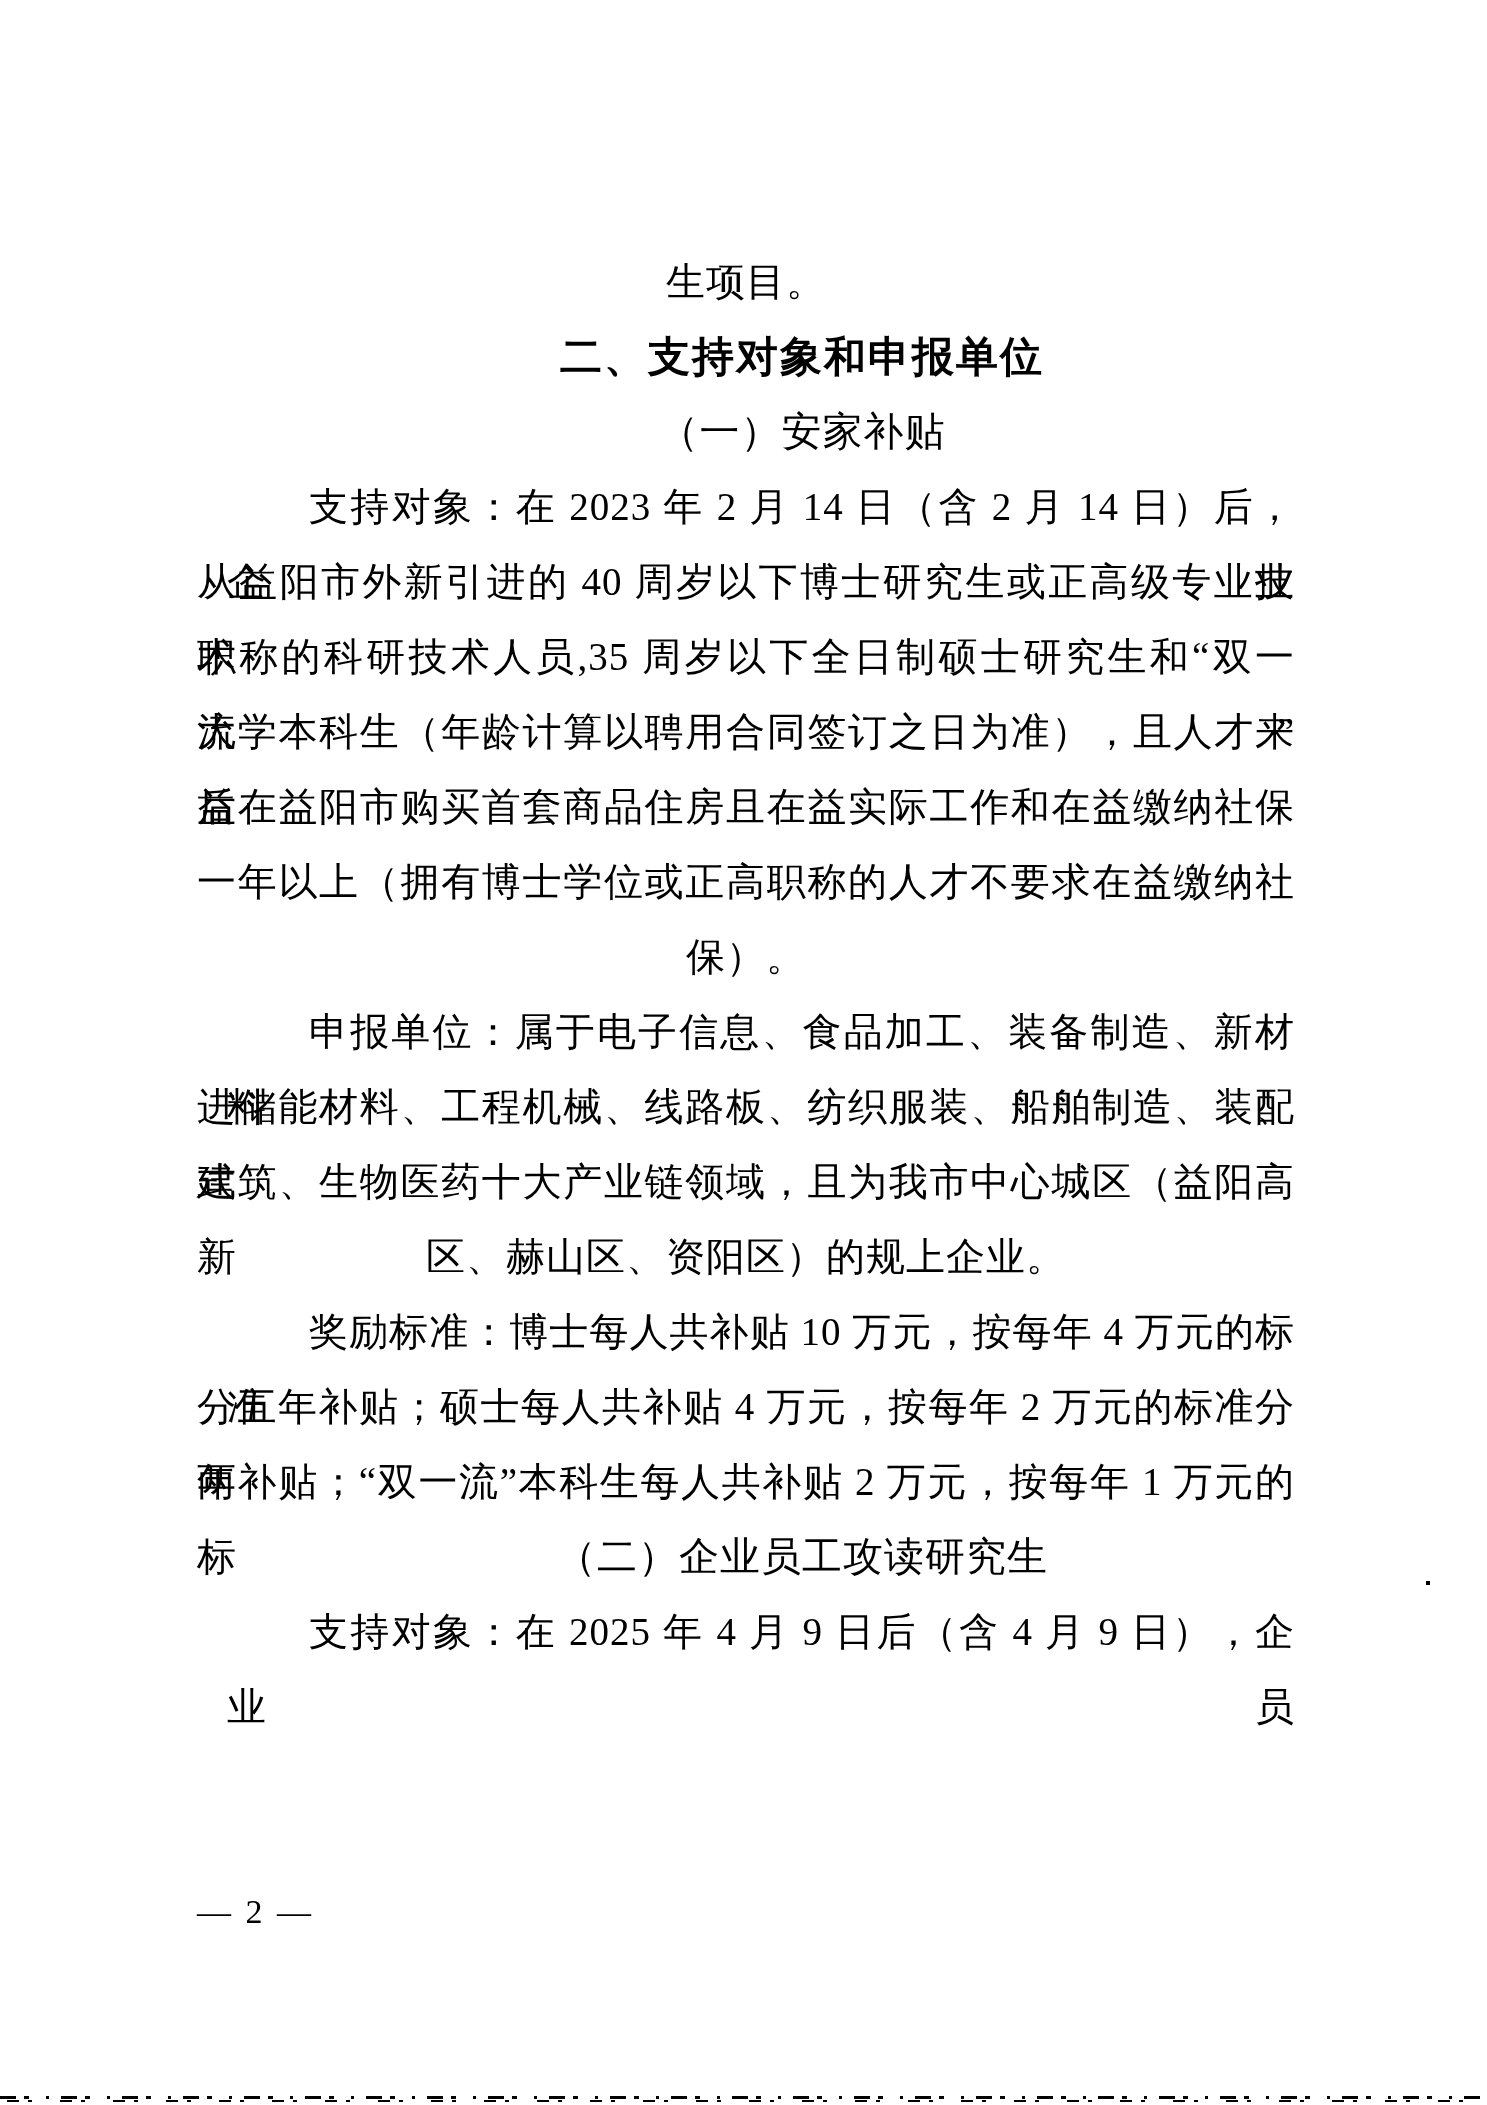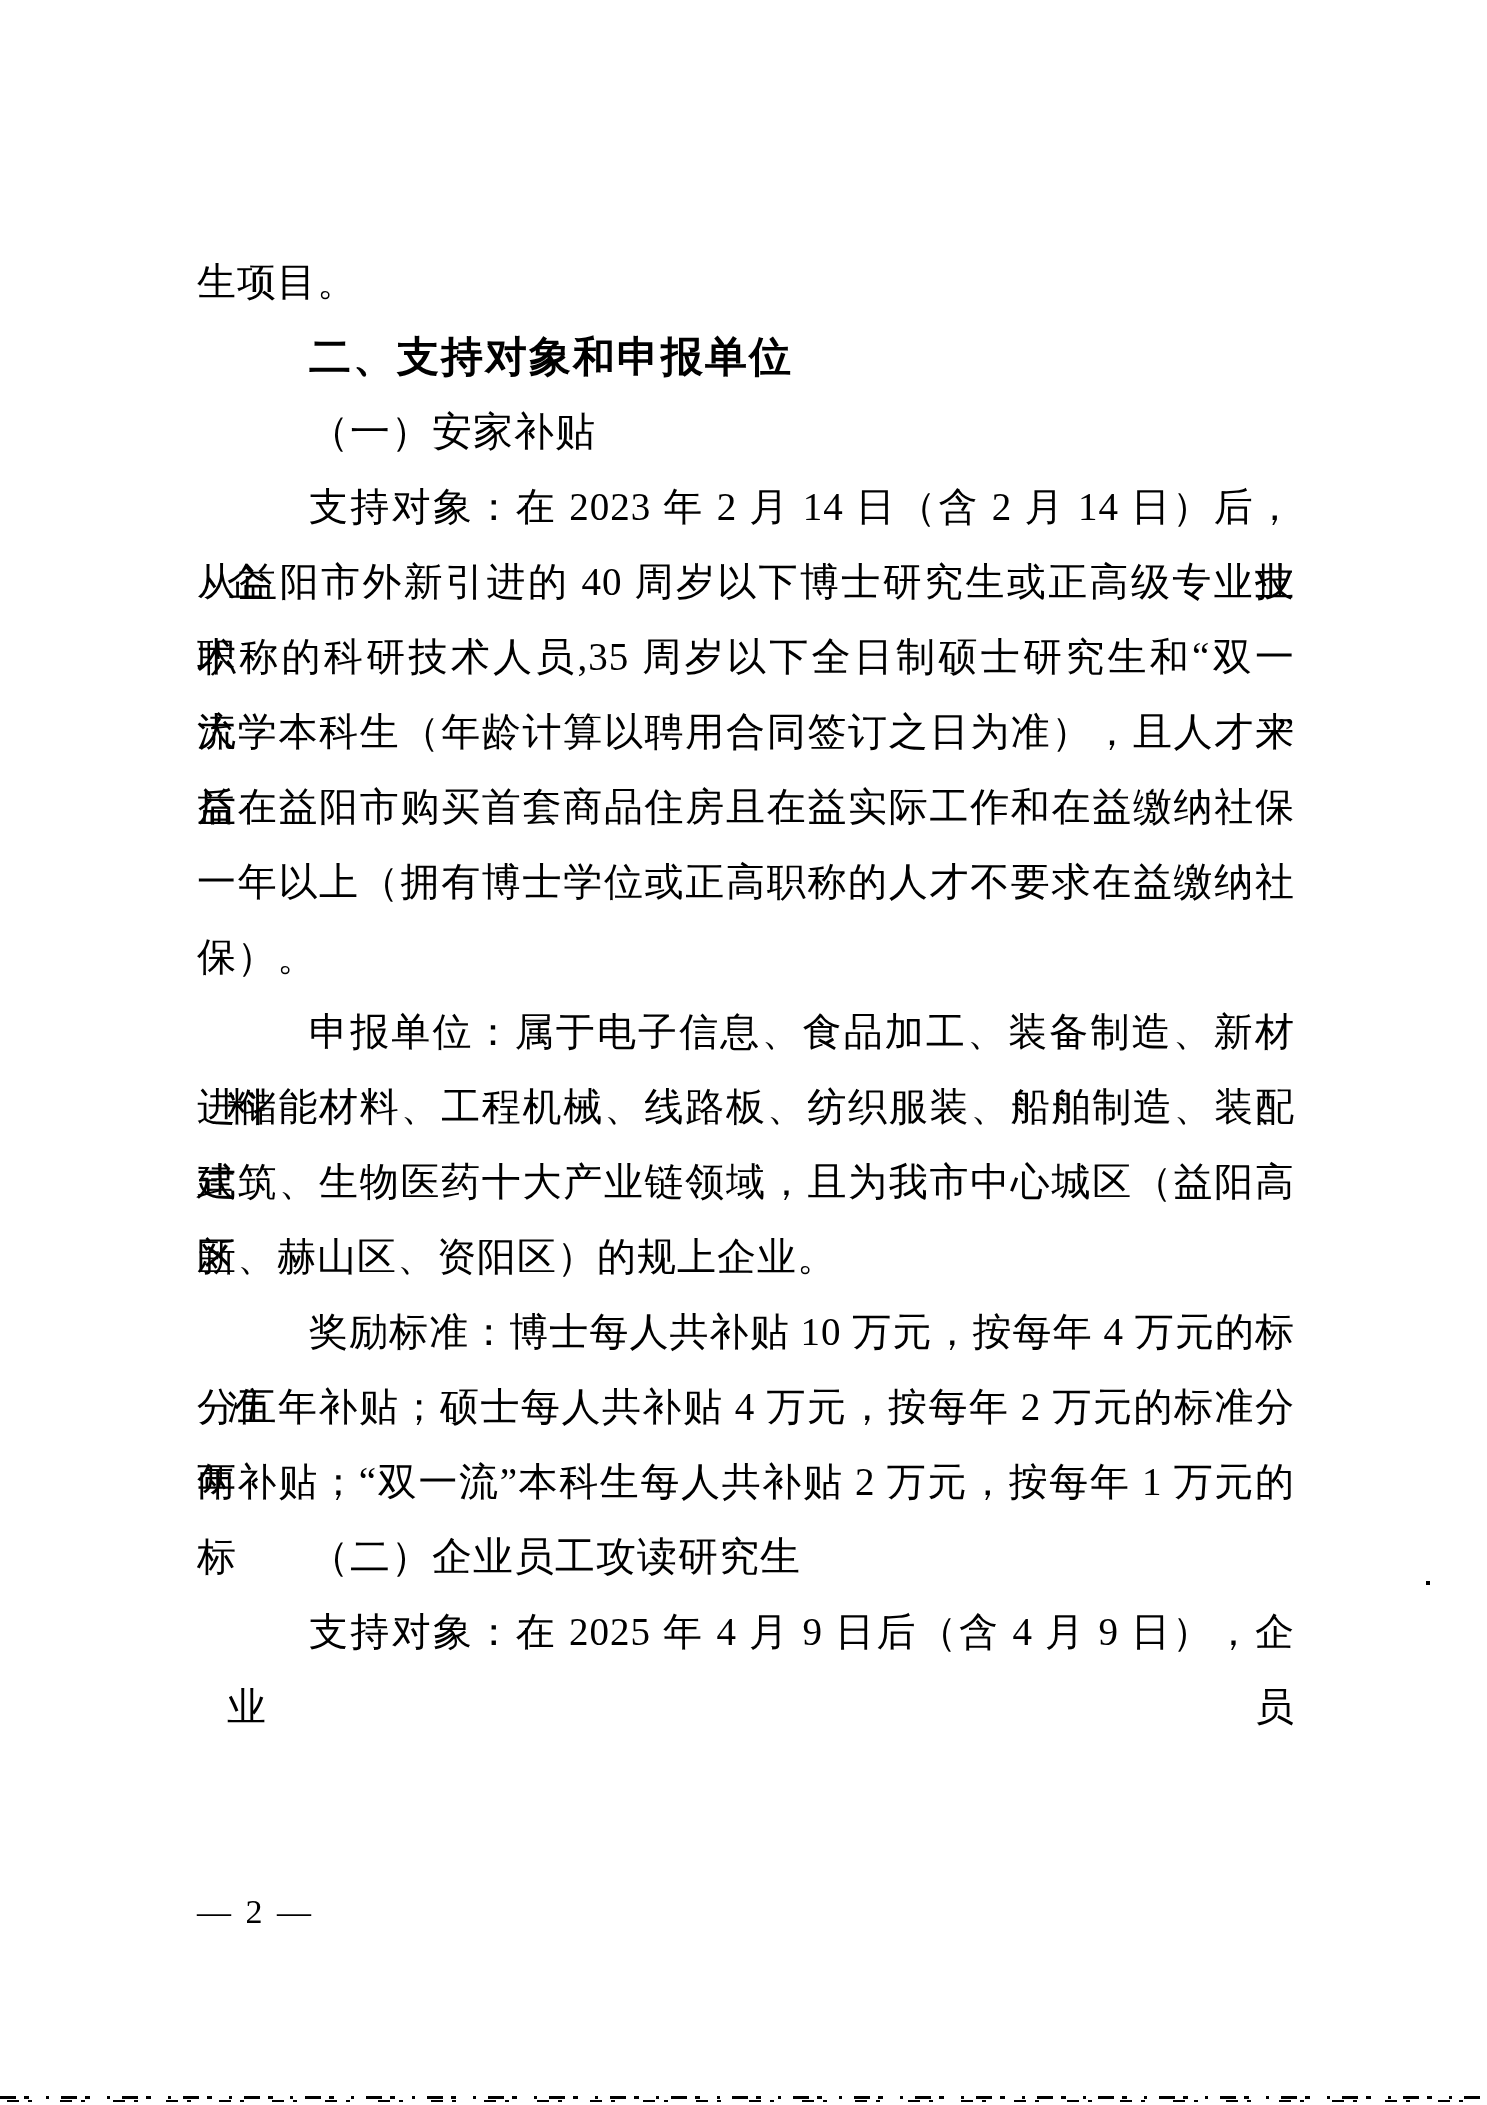--- a/index.html
+++ b/index.html
@@ -21,21 +21,21 @@
     left: 197px;
     top: 244px;
     width: 1098px;
   }
   .line {
     height: 75px;
     line-height: 75px;
     font-size: 39px;
     letter-spacing: 1px;
     color: #000000;
-    text-align: left;
+    text-align: center;
   }
   .indent {
     text-indent: 82px;
     margin-left: 30px;
   }
   
   .j {
     text-align: justify;
     text-align-last: justify;
     text-justify: inter-character;

